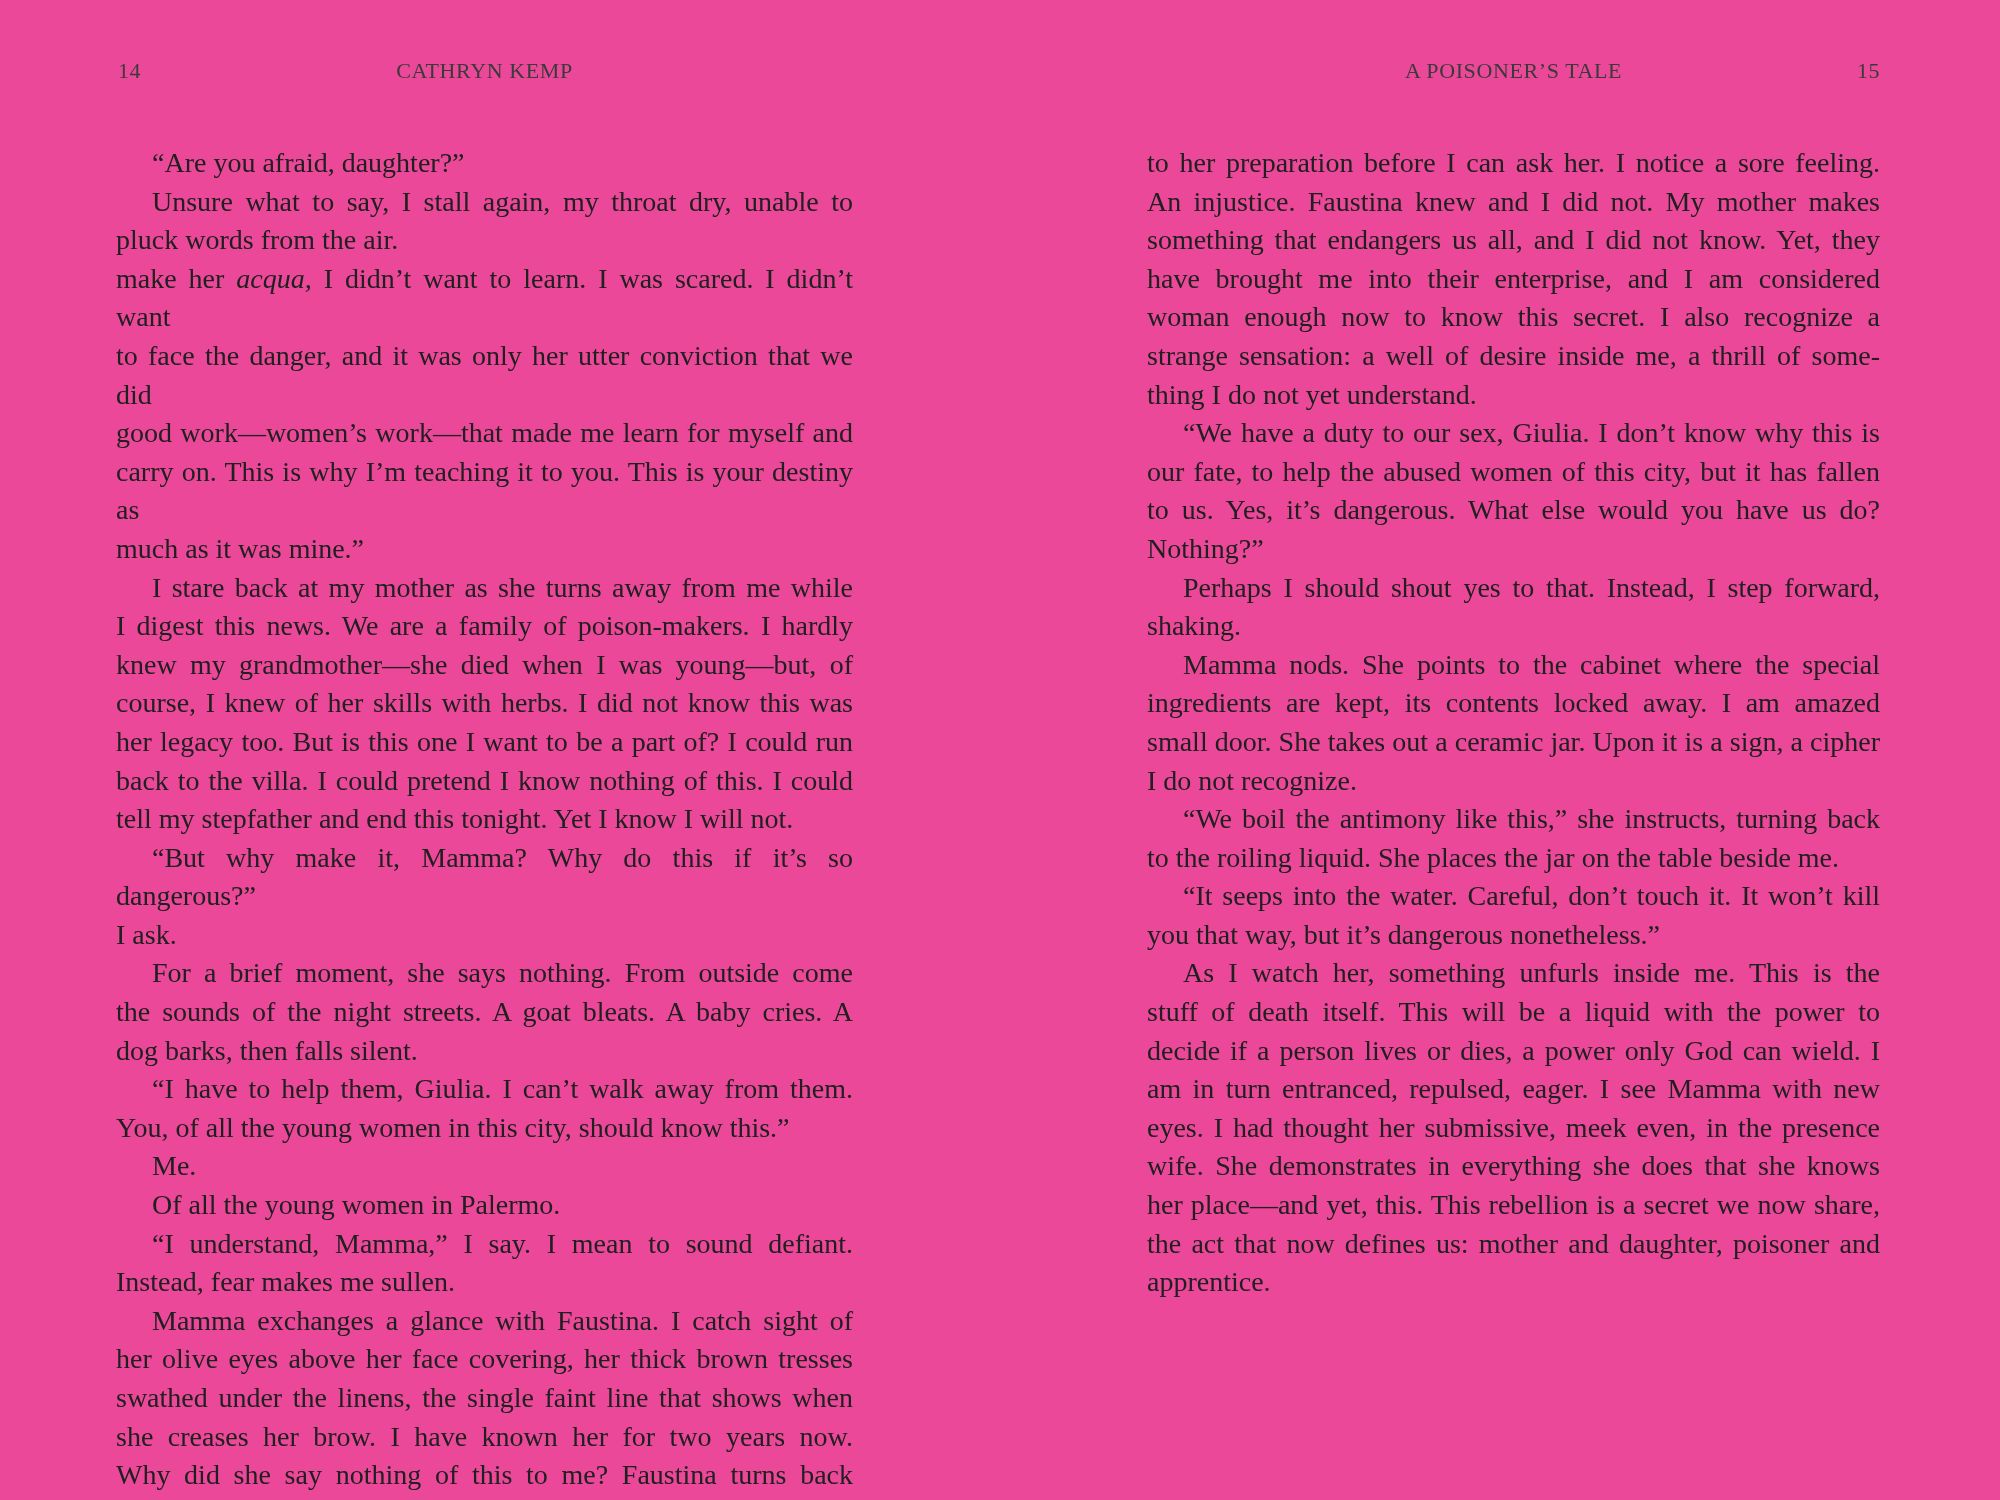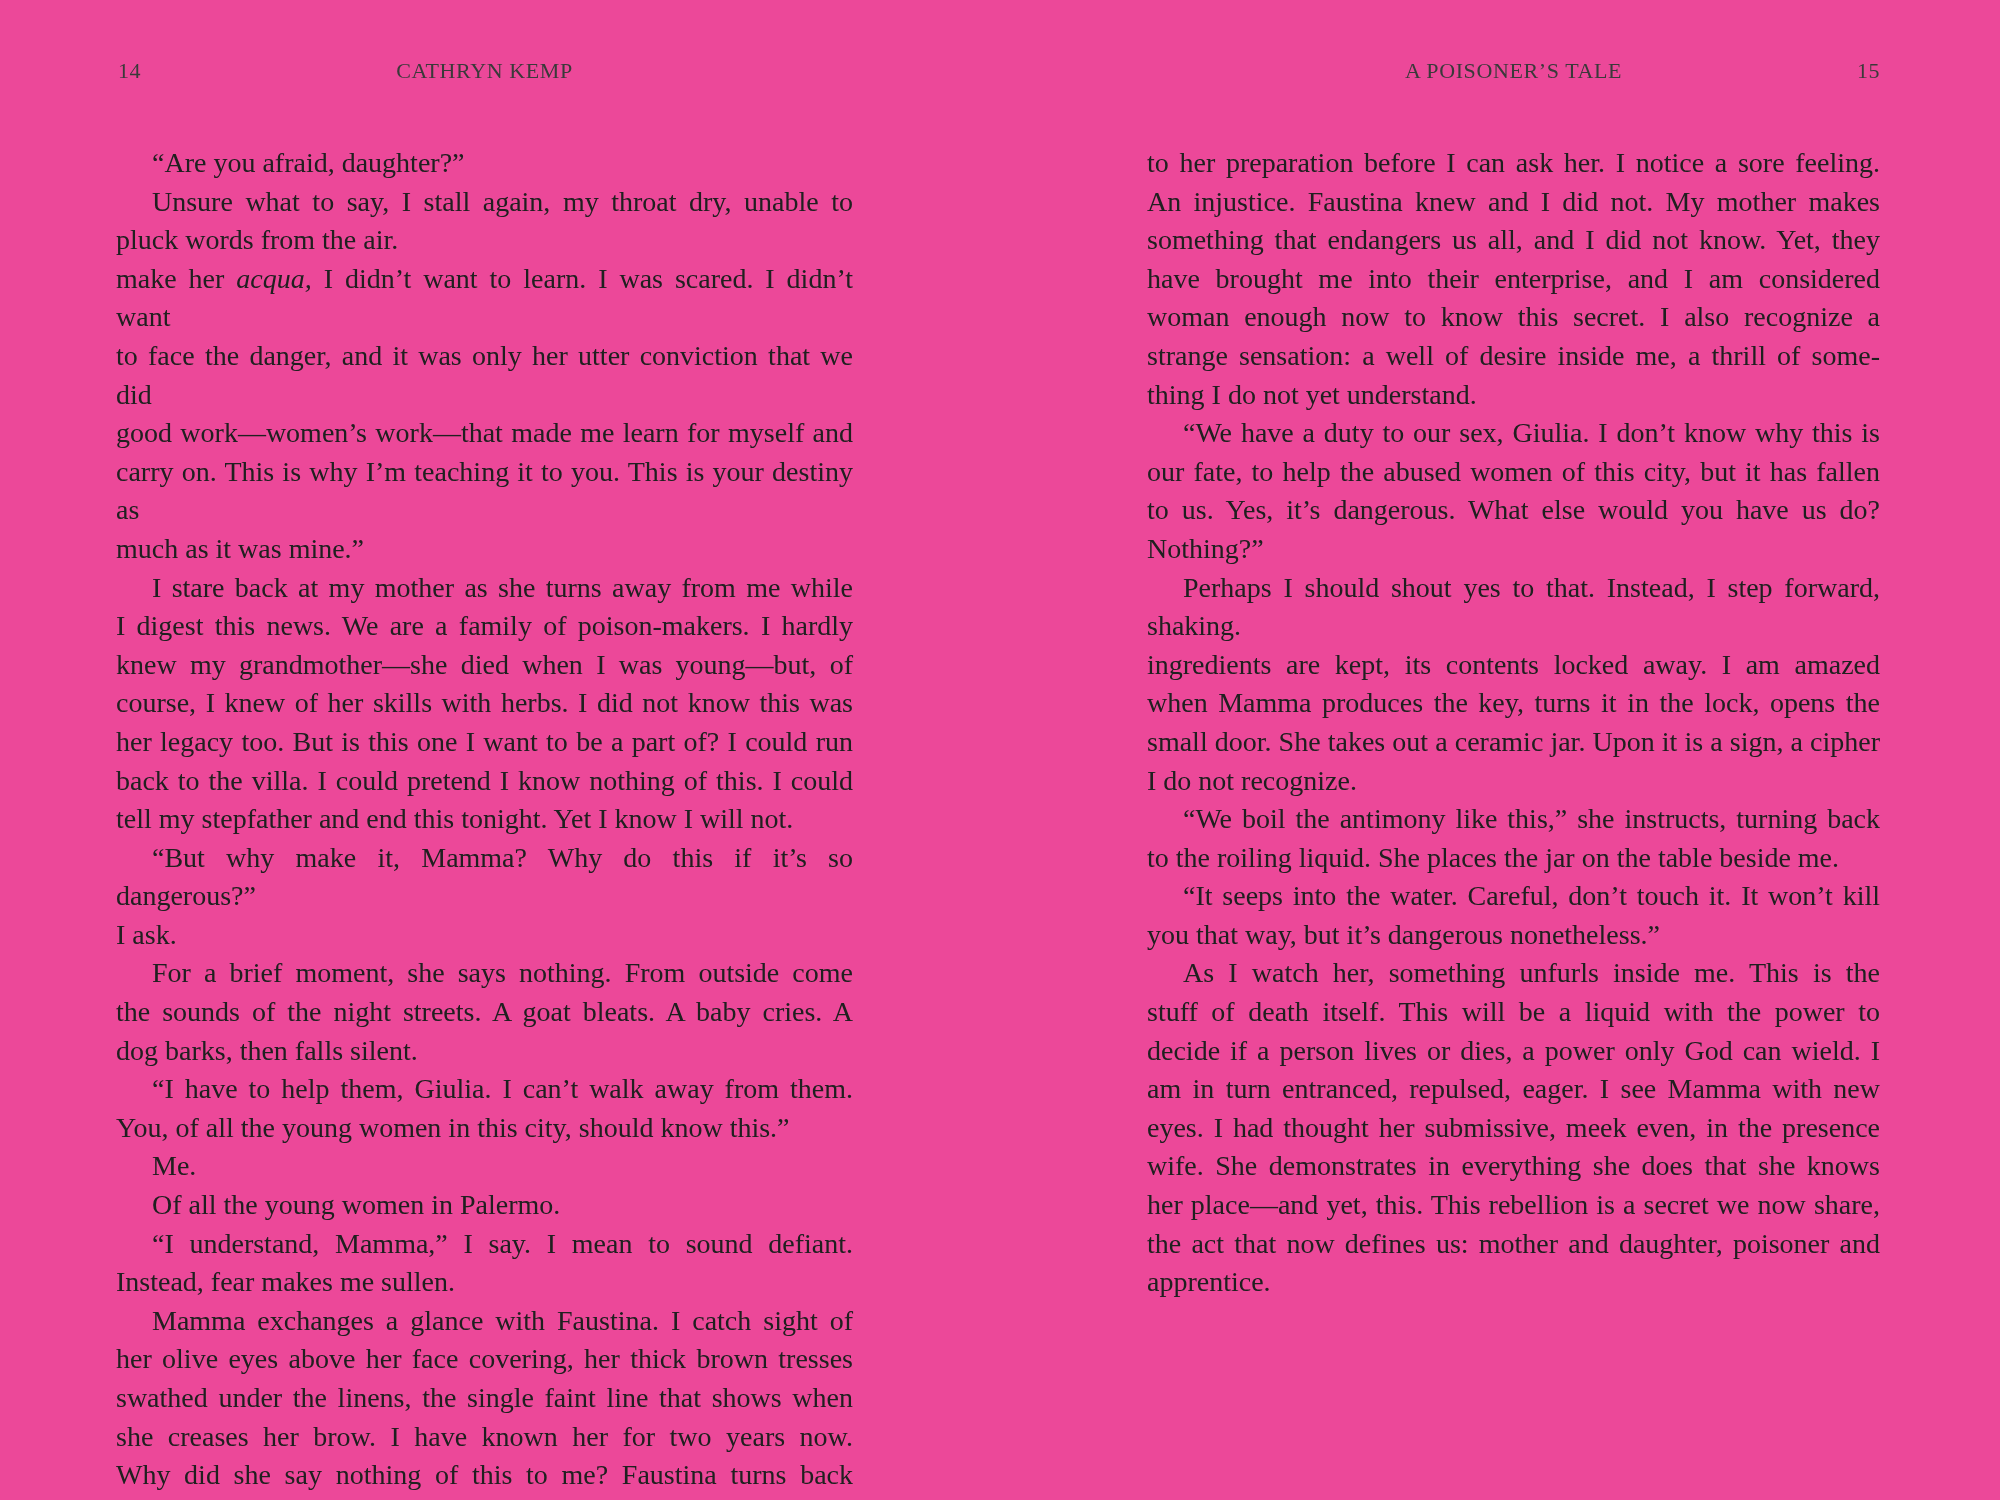--- a/index.html
+++ b/index.html
@@ -122,22 +122,22 @@
         <div class="line fill"><span>have brought me into their enterprise, and I am considered</span></div>
         <div class="line fill"><span>woman enough now to know this secret. I also recognize a</span></div>
         <div class="line fill"><span>strange sensation: a well of desire inside me, a thrill of some-</span></div>
         <div class="line"><span>thing I do not yet understand.</span></div>
         <div class="line indent fill"><span>“We have a duty to our sex, Giulia. I don’t know why this is</span></div>
         <div class="line fill"><span>our fate, to help the abused women of this city, but it has fallen</span></div>
         <div class="line fill"><span>to us. Yes, it’s dangerous. What else would you have us do?</span></div>
         <div class="line"><span>Nothing?”</span></div>
         <div class="line indent fill"><span>Perhaps I should shout yes to that. Instead, I step forward,</span></div>
         <div class="line"><span>shaking.</span></div>
+        <div class="line indent fill"><span>Mamma nods. She points to the cabinet where the special</span></div>
         <div class="line fill"><span>ingredients are kept, its contents locked away. I am amazed</span></div>
-        <div class="line fill"><span>when Mamma produces the key, turns it in the lock, opens the</span></div>
         <div class="line fill"><span>small door. She takes out a ceramic jar. Upon it is a sign, a cipher</span></div>
         <div class="line"><span>I do not recognize.</span></div>
         <div class="line indent fill"><span>“We boil the antimony like this,” she instructs, turning back</span></div>
         <div class="line"><span>to the roiling liquid. She places the jar on the table beside me.</span></div>
         <div class="line indent fill"><span>“It seeps into the water. Careful, don’t touch it. It won’t kill</span></div>
         <div class="line"><span>you that way, but it’s dangerous nonetheless.”</span></div>
         <div class="line indent fill"><span>As I watch her, something unfurls inside me. This is the</span></div>
         <div class="line fill"><span>stuff of death itself. This will be a liquid with the power to</span></div>
         <div class="line fill"><span>decide if a person lives or dies, a power only God can wield. I</span></div>
         <div class="line fill"><span>am in turn entranced, repulsed, eager. I see Mamma with new</span></div>

